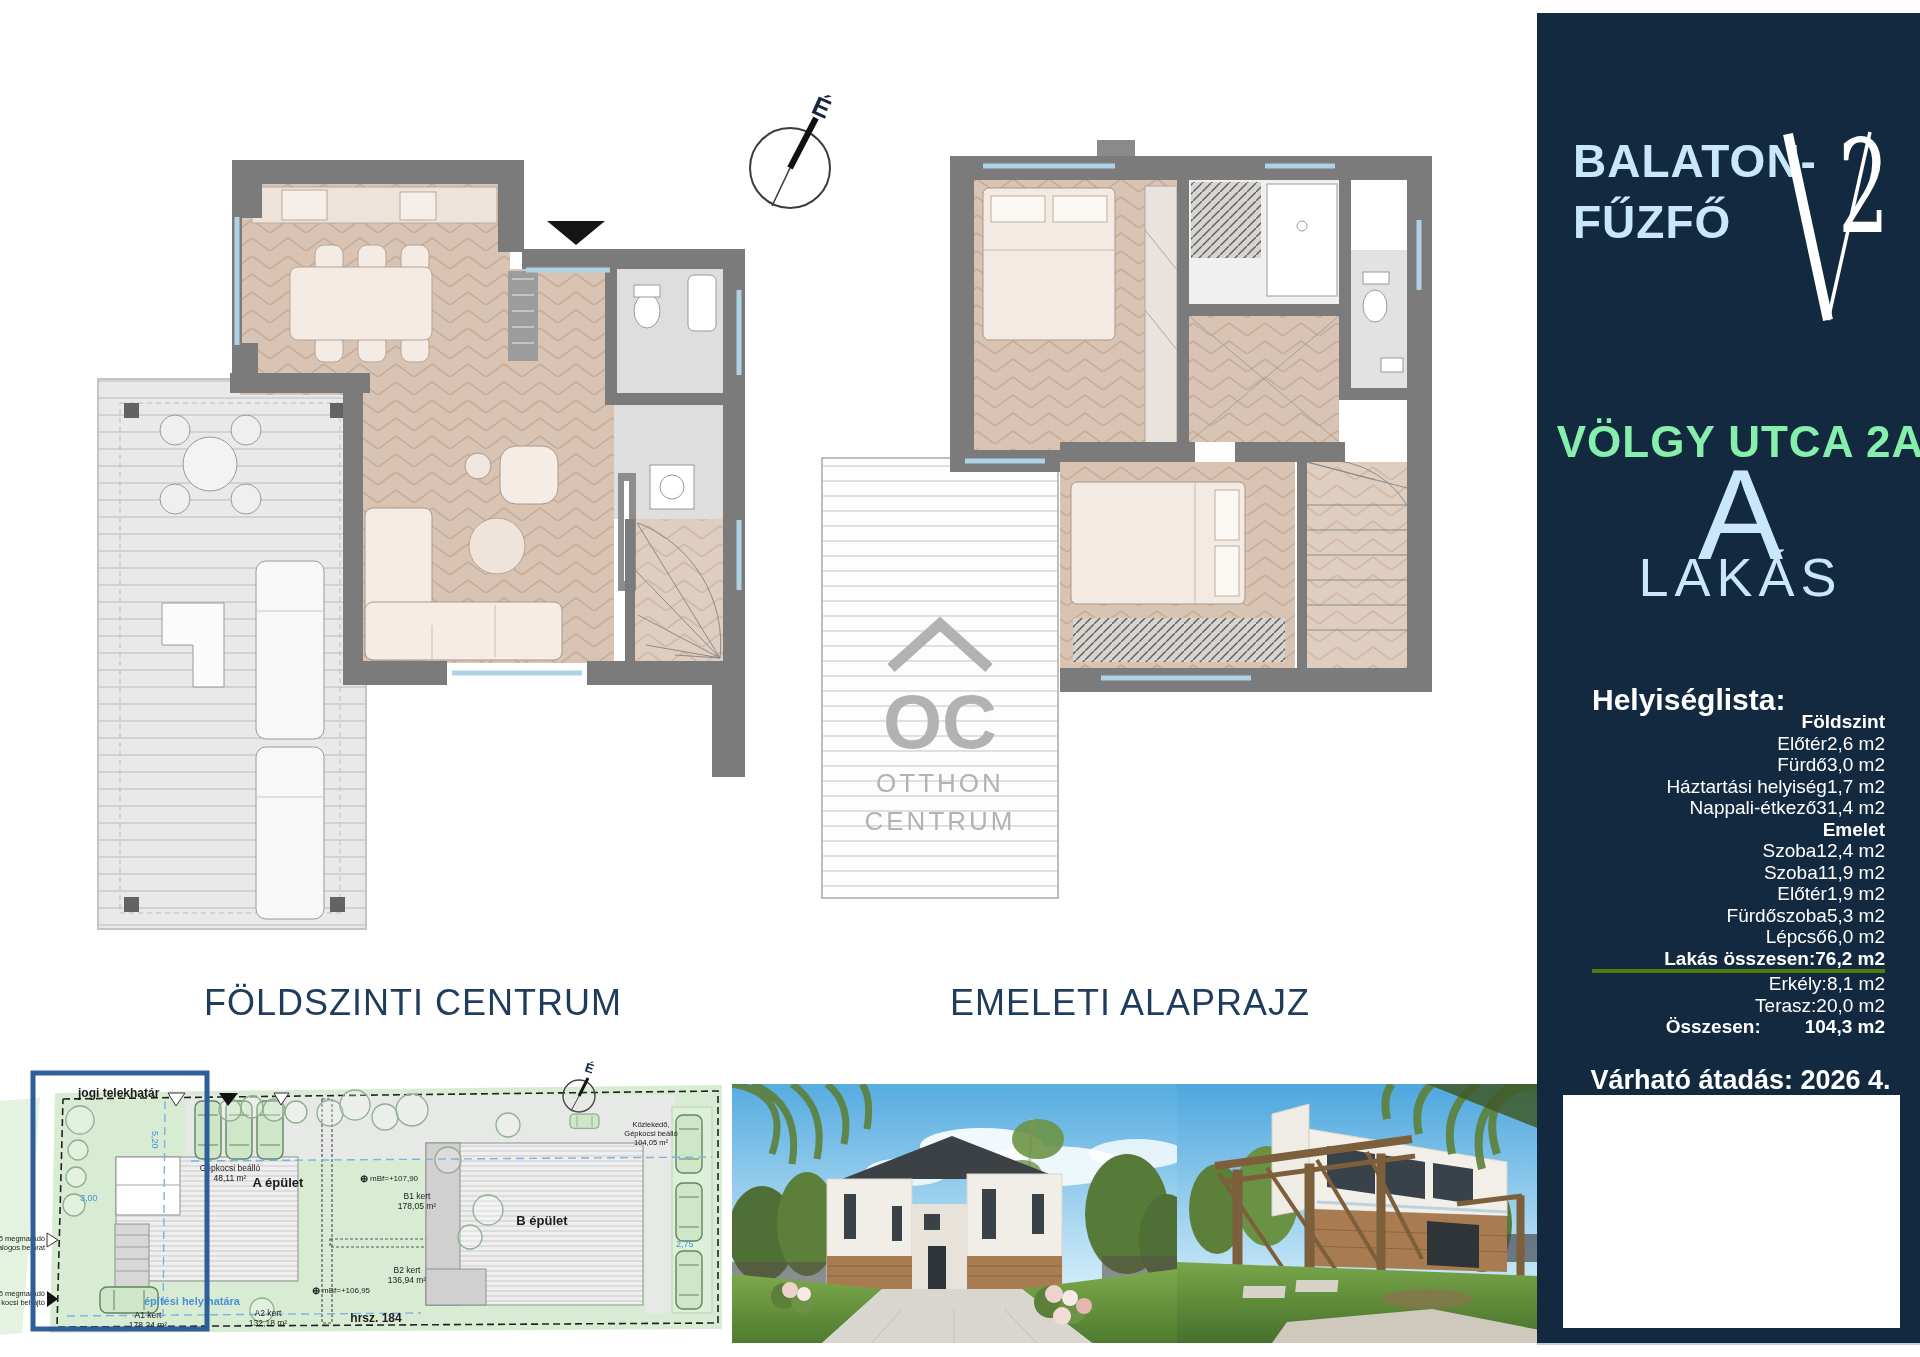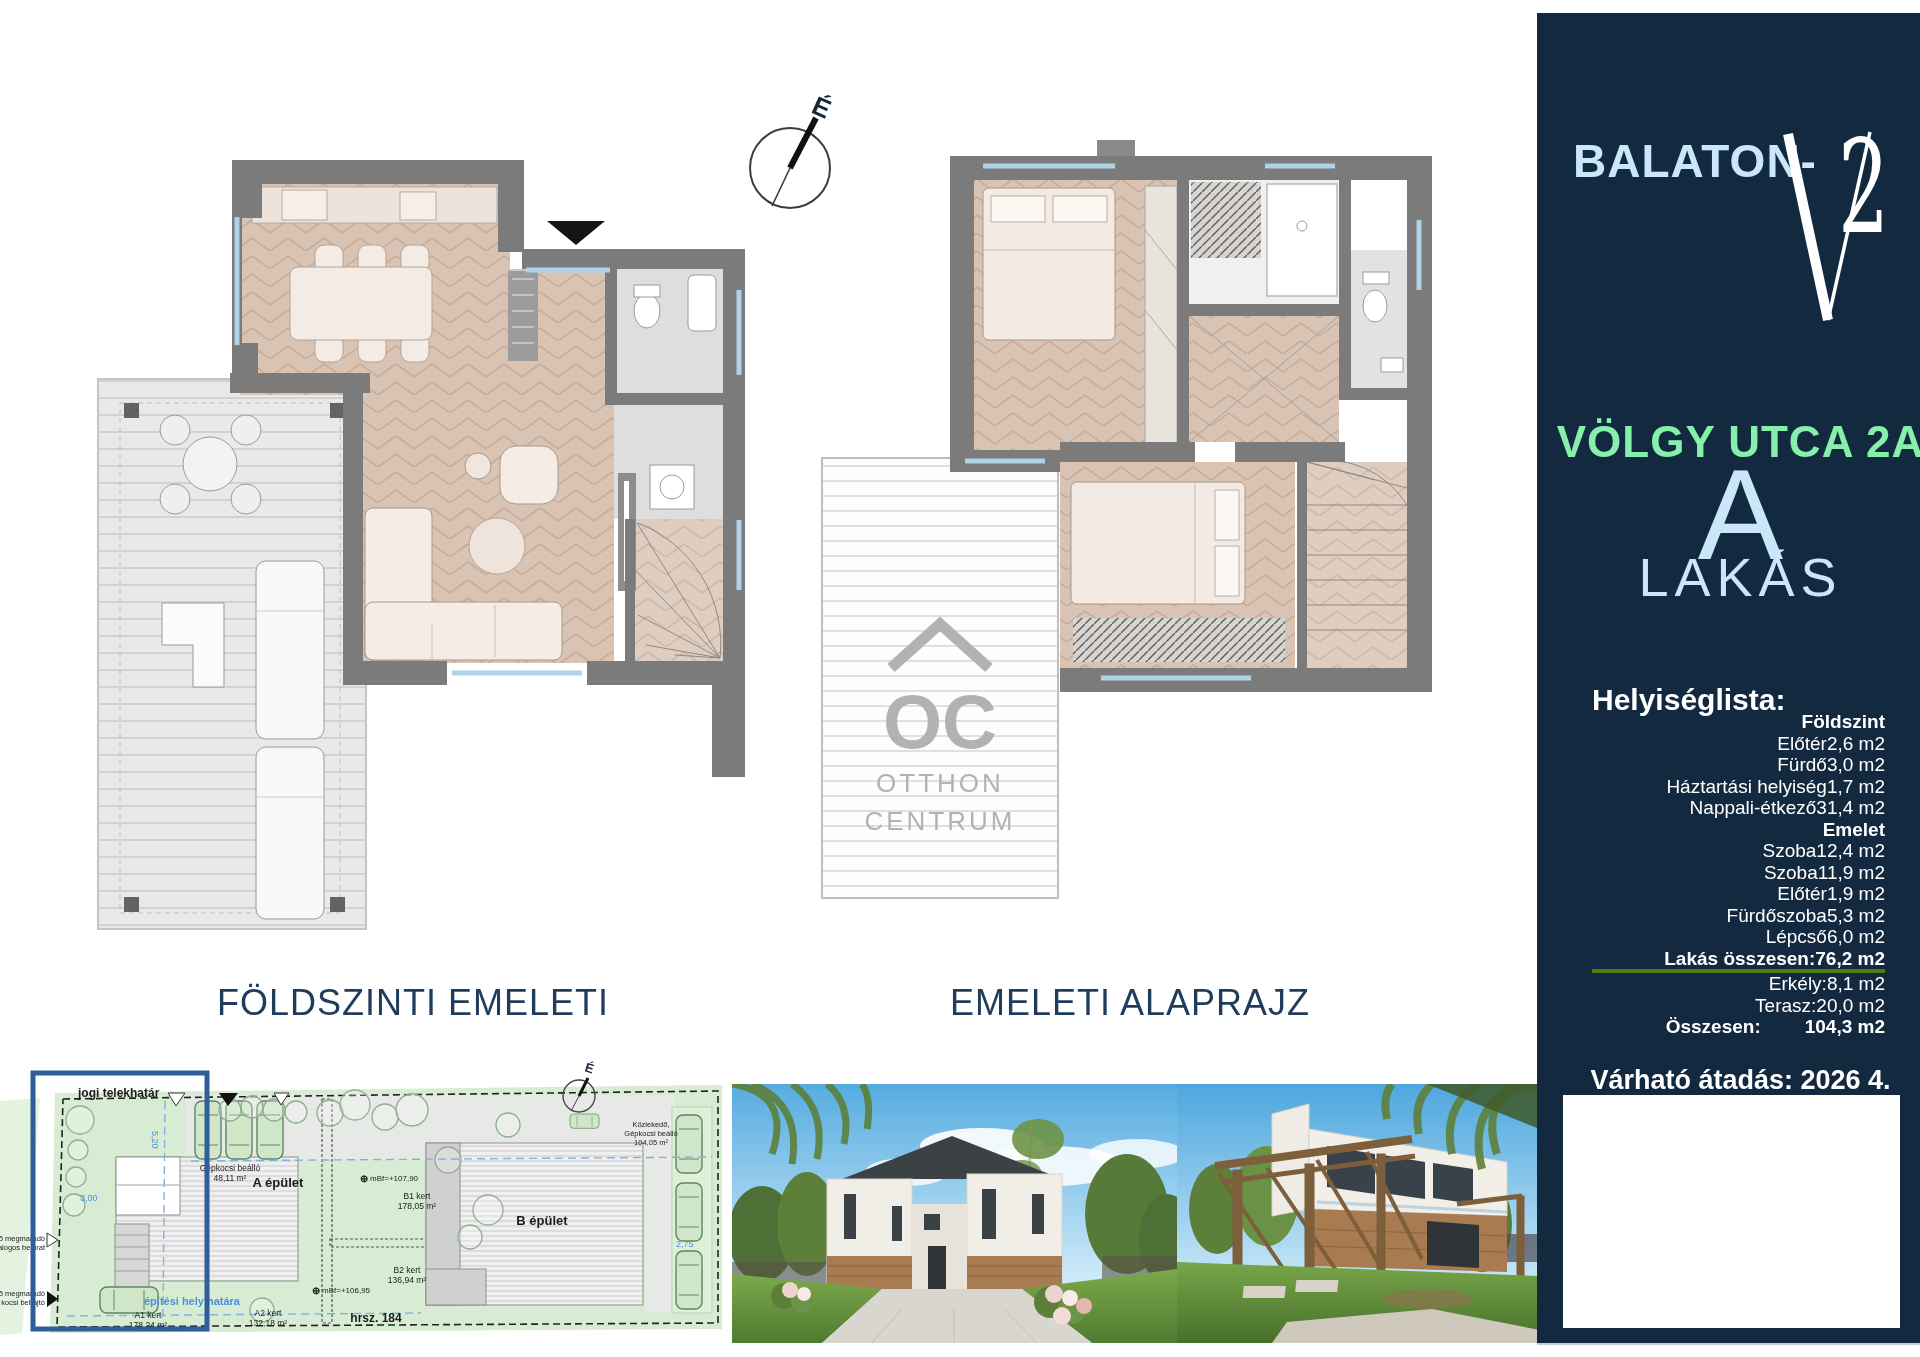--- a/index.html
+++ b/index.html
@@ -250,21 +250,21 @@
 
     <g stroke="#aed3e6" stroke-width="5">
       <line x1="168" y1="46" x2="300" y2="46"></line>
       <line x1="450" y1="46" x2="520" y2="46"></line>
       <line x1="604" y1="100" x2="604" y2="170"></line>
       <line x1="286" y1="558" x2="436" y2="558"></line>
       <line x1="150" y1="341" x2="230" y2="341"></line>
     </g>
   </svg>
 
-  <div class="abs plan-label" style="left:413px;top:1003px">FÖLDSZINTI EMELETI</div>
+  <div class="abs plan-label" style="left:413px;top:1003px">FÖLDSZINTI CENTRUM</div>
   <div class="abs plan-label" style="left:1130px;top:1003px">EMELETI ALAPRAJZ</div>
 
   <svg class="abs" style="left:0;top:1065px" width="725" height="275">
     <defs>
       <pattern id="roofhatch" width="6" height="5" patternUnits="userSpaceOnUse">
         <rect width="6" height="5" fill="#efefef"></rect>
         <line x1="0" y1="1" x2="6" y2="1" stroke="#c9c9c9" stroke-width="1"></line>
       </pattern>
       <g id="car">
         <rect x="0" y="0" width="26" height="58" rx="7" fill="#cfe6c8" stroke="#5e8760" stroke-width="1.4"></rect>
@@ -511,20 +511,21 @@
     <rect x="140" y="196" width="42" height="12" fill="#d8d3c8" transform="skewX(-6)"></rect>
     <ellipse cx="250" cy="215" rx="45" ry="10" fill="#8a744f" opacity="0.7"></ellipse>
 
     <path d="M363,0 Q300,5 320,70 M340,0 Q290,25 305,85 M300,0 Q265,25 275,70 M255,0 Q235,18 242,50 M215,0 Q205,12 210,35" stroke="#5d8038" stroke-width="8" fill="none" opacity="0.9"></path>
     <polygon points="250,0 363,0 363,45" fill="#3f5b28" opacity="0.85"></polygon>
   </svg>
 
   <div class="abs" id="sidebar">
     <div class="abs brand">
       <div>BALATON-</div>
+      <div>FŰZFŐ</div>
     </div>
     <svg class="abs" style="left:243px;top:115px" width="104" height="200">
       <line x1="8" y1="6" x2="48" y2="192" stroke="#ffffff" stroke-width="10"></line>
       <line x1="48" y1="192" x2="90" y2="4" stroke="#ffffff" stroke-width="3.5"></line>
       <text transform="translate(58,104) scale(0.62,1)" x="0" y="0" font-family="DejaVu Serif, serif" font-size="130" fill="#ffffff">2</text>
     </svg>
     <div class="abs" id="address">VÖLGY UTCA 2A</div>
     <div class="abs" id="unit-letter">A</div>
     <div class="abs" id="unit-type">LAKÁS</div>
     <div class="abs" id="roomlist-title">Helyiséglista:</div>

